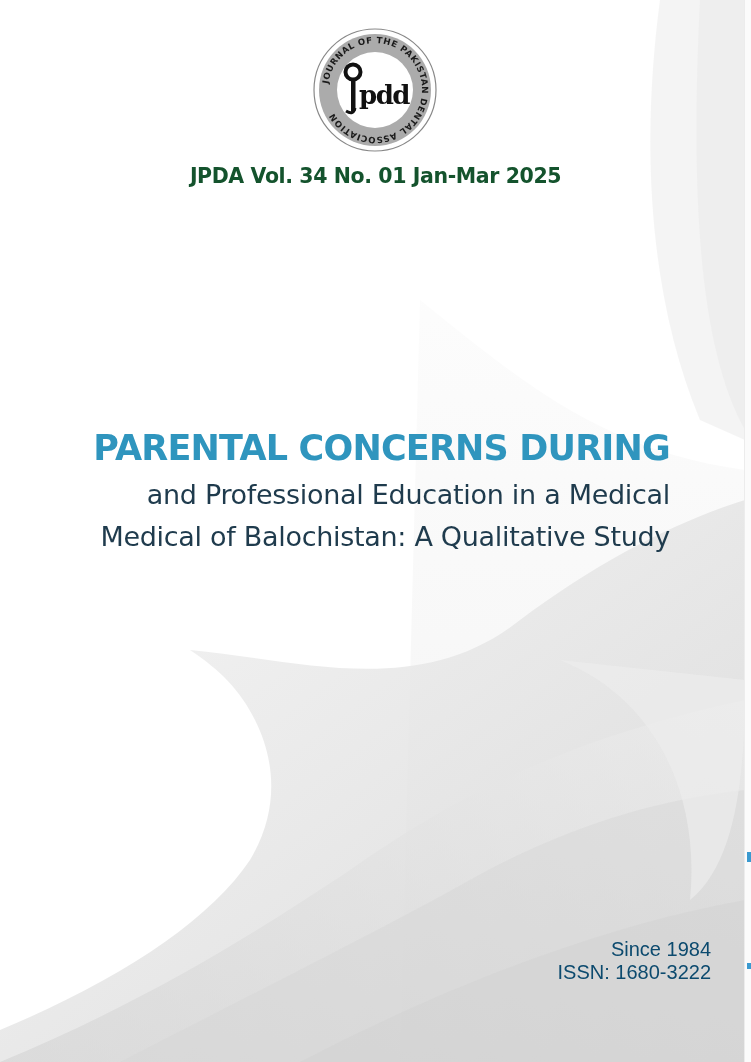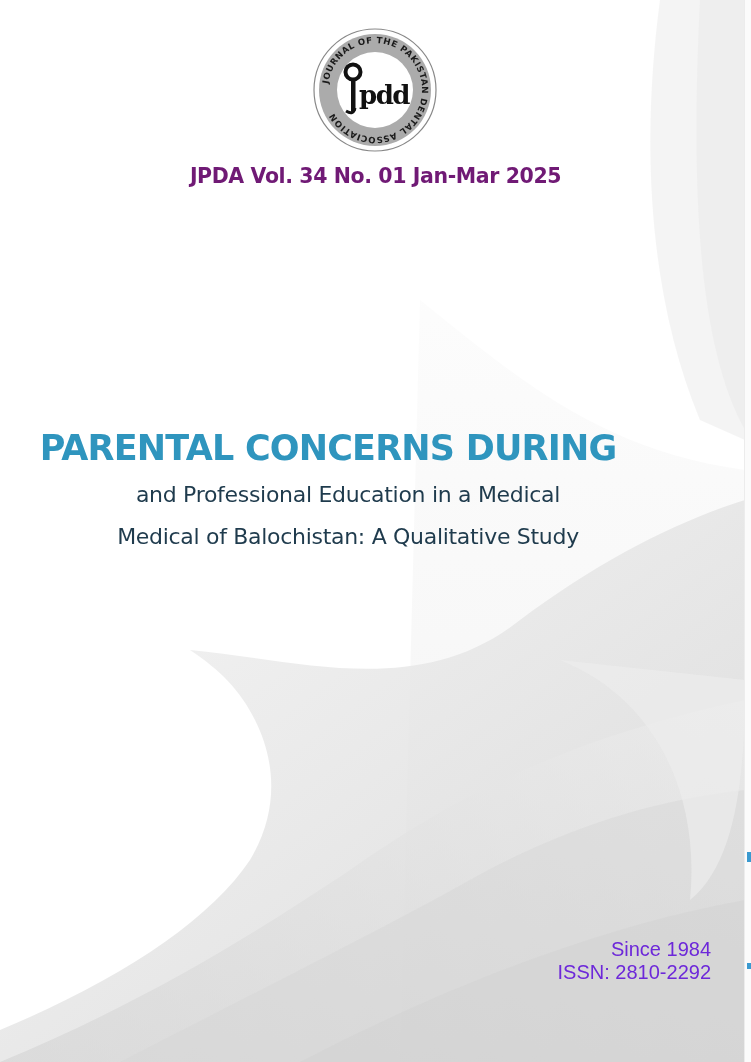--- a/index.html
+++ b/index.html
@@ -14,38 +14,38 @@
       background: #fbfbfb; border-left: 1px solid #ececec; z-index: 1;
     }
     .edge-mark { position: absolute; right: 0; width: 4px; height: 10px; background: #3a9ad0; z-index: 2; }
 
     .logo {
       position: absolute; left: 313px; top: 28px; width: 124px; height: 124px; z-index: 3;
     }
     .issue-line {
       position: absolute; left: 0; width: 751px; top: 164px; text-align: center;
       font-family: "DejaVu Sans", sans-serif; font-weight: bold;
-      font-size: 20.5px; color: #701a75; letter-spacing: -0.4px; z-index: 3;
+      font-size: 20.5px; color: #14532d; letter-spacing: -0.4px; z-index: 3;
     }
     .title-block {
-      position: absolute; left: 1px; width: 654px; top: 424px; text-align: center; z-index: 3;
+      position: absolute; left: 16px; width: 654px; top: 424px; text-align: right; z-index: 3;
     }
     .title-main {
       font-family: "DejaVu Sans", sans-serif; font-weight: bold;
       color: #2f95be; font-size: 35px; line-height: 48px; letter-spacing: -0.8px;
     }
     .title-sub {
       font-family: "DejaVu Sans", sans-serif; font-weight: normal;
-      color: #1f3b4d; font-size: 22px; line-height: 42px; letter-spacing: -0.3px;
+      color: #1f3b4d; font-size: 27px; line-height: 42px; letter-spacing: -0.3px;
       margin-top: 2px;
       margin-left: 40px;
     }
     .footer {
       position: absolute; right: 40px; top: 938px; text-align: right; z-index: 3;
-      font-family: "Liberation Sans", sans-serif; font-size: 20px; line-height: 23px; color: #6d28d9;
+      font-family: "Liberation Sans", sans-serif; font-size: 20px; line-height: 23px; color: #0c4a6e;
     }
   </style>
 </head>
 <body>
 
 <svg class="bg" viewBox="0 0 751 1062" preserveAspectRatio="none">
   <defs>
     <linearGradient id="g1" x1="0" y1="0" x2="1" y2="1">
       <stop offset="0" stop-color="#f4f4f4"></stop>
         <stop offset="1" stop-color="#d6d6d6"></stop>
@@ -97,14 +97,14 @@
 <div class="issue-line">JPDA Vol. 34 No. 01 Jan-Mar 2025</div>
 
 <div class="title-block">
   <div class="title-main">PARENTAL CONCERNS DURING</div>
   <div class="title-sub">and Professional Education in a Medical</div>
   <div class="title-sub" style="margin-top:0">Medical of Balochistan: A Qualitative Study</div>
 </div>
 
 <div class="footer">
   <div>Since 1984</div>
-  <div>ISSN: 2810-2292</div>
+  <div>ISSN: 1680-3222</div>
 </div>
 
 </body></html>

